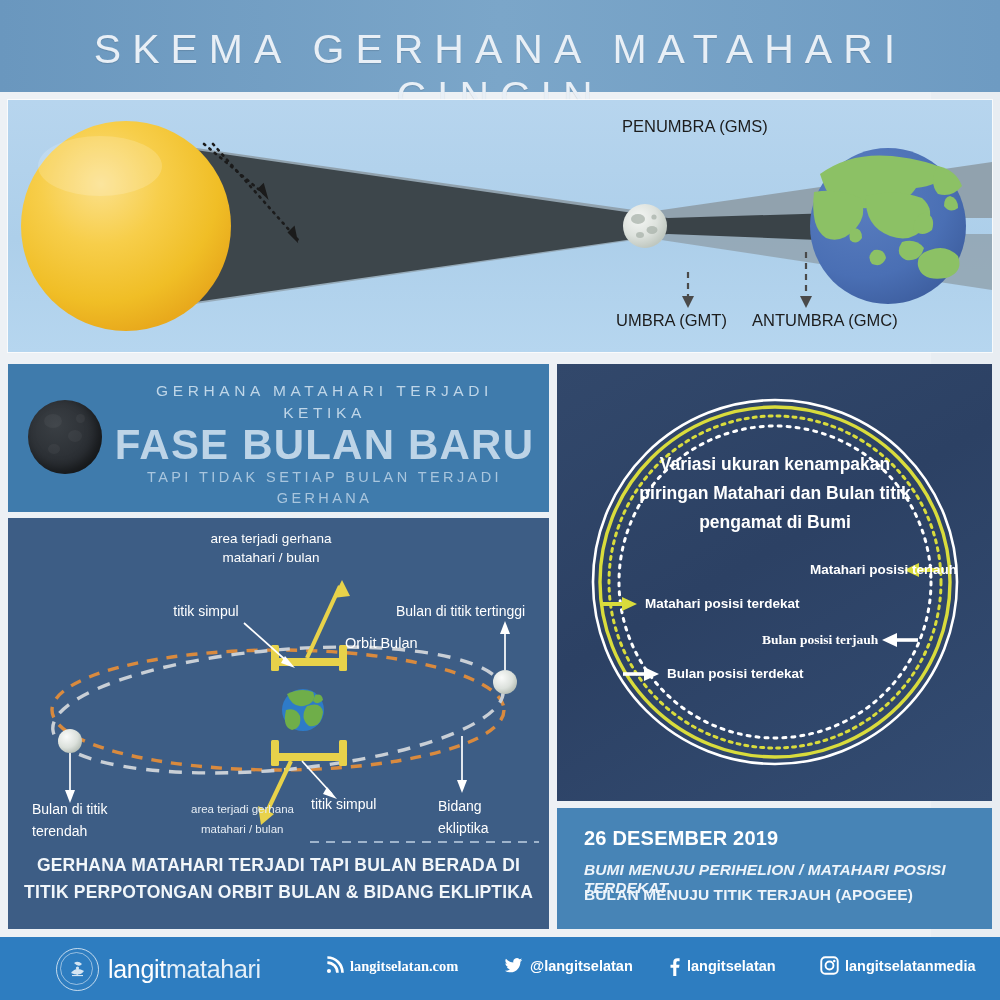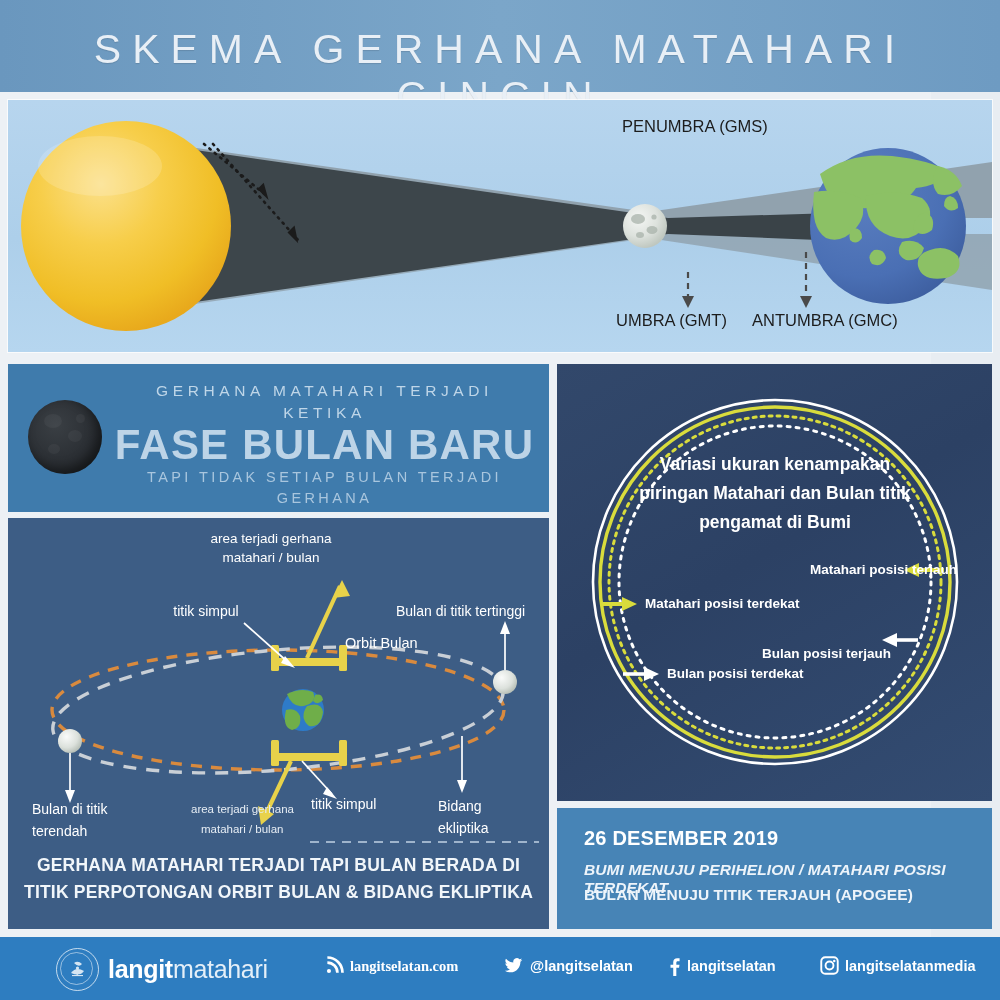--- a/index.html
+++ b/index.html
@@ -90,21 +90,21 @@
   }
   .seal-inner{
     position:absolute;left:3px;top:3px;width:31px;height:31px;border-radius:50%;
     border:1px solid rgba(255,255,255,.5);
   }
   .seal-arc{
     position:absolute;left:0;top:0;width:41px;height:41px;
     font-size:4.6px;color:rgba(255,255,255,.85);
   }
   .brand{position:absolute;left:108px;top:18px;font-size:25px;color:#FFFFFF;letter-spacing:-.3px;}
-  .brand b{font-weight:bold;}
+  .brand b{font-weight:normal;}
   .brand span{font-weight:300;color:#E4EFF8;}
   .flink{position:absolute;top:21px;color:#FFFFFF;font-size:14.5px;font-weight:600;white-space:nowrap;}
   .ficon{position:absolute;top:19px;color:#FFFFFF;}
 </style>
 </head>
 <body>
 
 <div id="page">
 
   <div class="header">
@@ -334,21 +334,21 @@
     </svg>
 
     <div class="rings-title">
       <div>Variasi ukuran kenampakan</div>
       <div>piringan Matahari dan Bulan titik</div>
       <div>pengamat di Bumi</div>
     </div>
 
     <div class="ring-lbl" style="left:213px;top:198px;margin-left:40px;">Matahari posisi terjauh</div>
     <div class="ring-lbl" style="left:88px;top:232px;">Matahari posisi terdekat</div>
-    <div class="ring-lbl" style="left:205px;top:282px;">Bulan posisi terjauh</div>
+    <div class="ring-lbl" style="left:205px;top:268px;font-family:Liberation Serif, serif;">Bulan posisi terjauh</div>
     <div class="ring-lbl" style="left:110px;top:302px;">Bulan posisi terdekat</div>
   </div>
 
   <div class="panel-date">
     <div class="date-big">26 DESEMBER 2019</div>
     <div class="date-l1">BUMI MENUJU PERIHELION / MATAHARI POSISI TERDEKAT</div>
     <div class="date-l2">BULAN MENUJU TITIK TERJAUH (APOGEE)</div>
   </div>
 
   <div class="footer">

